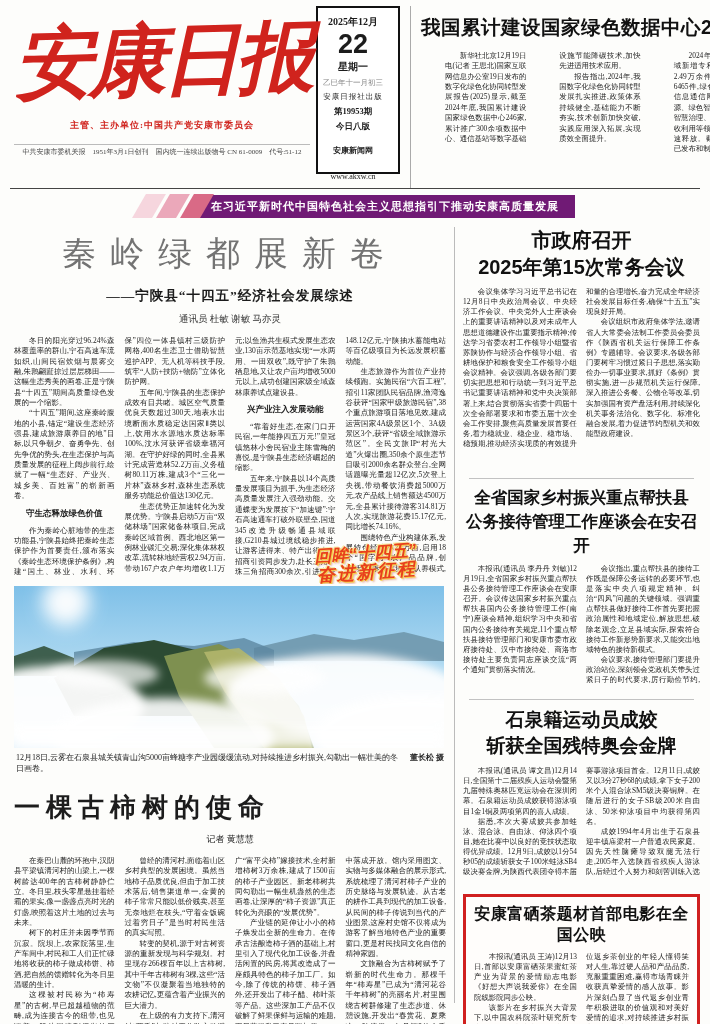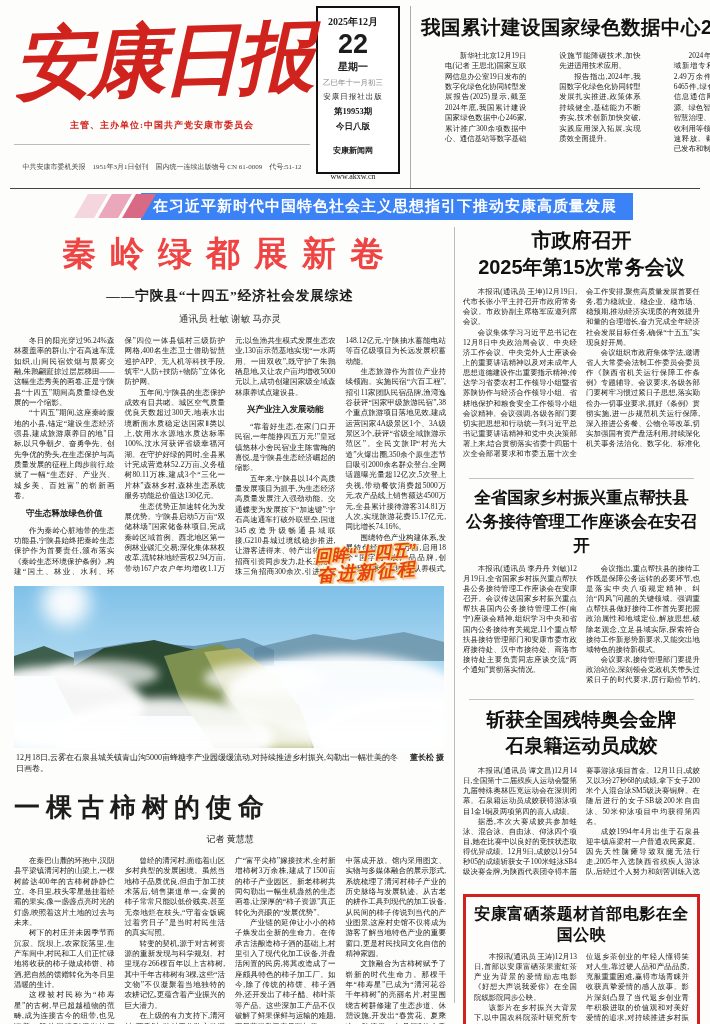--- a/index.html
+++ b/index.html
@@ -14,21 +14,21 @@
   .masthead { flex:0 0 262px; text-align:center; }
   .brand {
     font-family:"DejaVu Serif", serif; font-weight:bold; font-style:italic;
     font-size:78px; line-height:108px; color:#d0231d; letter-spacing:-4px;
     transform:rotate(-1.5deg); white-space:nowrap;
   }
   .brand-latin { font-family:"Liberation Serif", serif; font-weight:bold; color:#d0231d;
     font-size:17px; letter-spacing:7px; margin-top:8px; }
   .brand-sub { color:#d0231d; font-weight:bold; font-size:9px; letter-spacing:1px; margin-top:5px; }
   .brand-meta { font-size:7px; color:#444; margin-top:12px; white-space:nowrap;
-    border-top:1px solid #bbb; padding-top:17px; }
+    border-top:1px solid #bbb; padding-top:2px; }
   .datebox {
     flex:0 0 84px; border:2px solid #111; margin-left:6px; padding:7px 12px 4px 2px;
     text-align:center; height:168px; background:#fff;
   }
   .db-month { font-size:10px; font-weight:bold; }
   .db-day { font-size:27px; font-weight:bold; font-family:"Liberation Sans", sans-serif; line-height:30px; }
   .db-week { font-size:10px; font-weight:bold; margin-top:1px; }
   .db-lunar { font-size:7.5px; color:#888; margin-top:4px; }
   .db-pub { font-size:7.5px; margin-top:4px; letter-spacing:1px; }
   .db-issue { font-size:8.5px; font-weight:bold; margin-top:4px; }
@@ -44,32 +44,32 @@
   .body-sm p, .body-xs p { font-size:7.4px; line-height:1.4; text-align:justify; text-indent:2em;margin-left:24px; }
   
   .rule { border-top:1.5px solid #444; margin:0 10px; }
   .banner-row { display:flex; align-items:center; justify-content:center; height:34px; }
   .banner-deco { display:flex; margin-right:-8px; }
   .banner-deco span { width:20px; height:24px; transform:skewX(-30deg); margin-left:4px; }
   .banner-deco span:nth-child(1){ background:#f6d6de; }
   .banner-deco span:nth-child(2){ background:#eba8ba; }
   .banner-deco span:nth-child(3){ background:#d96a86; }
   .banner {
-    background:#3b82f6; color:#fff; font-family:"Liberation Sans", sans-serif;
-    font-weight:bold; font-size:15px; letter-spacing:1px; padding:4px 16px 4px 12px;
+    background:#701a75; color:#fff; font-family:"Liberation Sans", sans-serif;
+    font-weight:bold; font-size:11px; letter-spacing:1px; padding:4px 16px 4px 12px;
   }
   
   .content { display:flex; height:790px; padding:0 10px 0 14px; }
   .left { flex:0 0 432px; }
   .vrule { flex:0 0 1px; background:#bbb; margin:4px 8px 10px 8px; }
   .rightcol { flex:1; padding-top:2px; }
   
   .lead-title {
-    text-align:center; font-family:"Liberation Sans", sans-serif; font-weight:700;
-    font-size:34px; letter-spacing:14px; margin:8px 0 10px 0; color:#ef4444; white-space:nowrap;
+    text-align:center; font-family:"Liberation Sans", sans-serif; font-weight:400;
+    font-size:34px; letter-spacing:14px; margin:8px 0 10px 0; color:#737373; white-space:nowrap;
   }
   .lead-sub { text-align:center; font-size:13.5px; font-weight:bold; letter-spacing:1px; }
   .lead-byline { text-align:center; font-size:9.5px; margin:8px 0 10px 0; color:#333; }
   .lead-body { position:relative; height:248px; overflow:hidden; }
   .lead-body .flow { column-count:4; column-gap:10px; height:248px; }
   .lead-body p { font-size:7.5px; line-height:1.38; text-align:justify; text-indent:2em; }
   .subhead { font-size:8.5px; font-weight:bold; text-align:center; margin:6px 0;
     font-family:"Liberation Sans", sans-serif; column-span:none; }
   .slogan {
     position:absolute; right:4px; bottom:2px; width:152px; text-align:center;
@@ -234,21 +234,20 @@
     <div class="vrule"></div>
 
     <section class="rightcol">
 
       <article class="r-art gov">
         <div class="r-title">
           <div>市政府召开</div>
           <div>2025年第15次常务会议</div>
         </div>
         <div class="r-body">
-          <p>本报讯(通讯员 王坤)12月19日,代市长张小平主持召开市政府常务会议。市政协副主席格军应邀列席会议。</p>
           <p>会议集体学习习近平总书记在12月8日中央政治局会议、中央经济工作会议、中央党外人士座谈会上的重要讲话精神以及对未成年人思想道德建设作出重要指示精神;传达学习省委农村工作领导小组暨省苏陕协作与经济合作领导小组、省耕地保护和粮食安全工作领导小组会议精神。会议强调,各级各部门要切实把思想和行动统一到习近平总书记重要讲话精神和党中央决策部署上来,结合贯彻落实省委十四届十次全会部署要求和市委五届十次全会工作安排,聚焦高质量发展首要任务,着力稳就业、稳企业、稳市场、稳预期,推动经济实现质的有效提升和量的合理增长,奋力完成全年经济社会发展目标任务,确保“十五五”实现良好开局。</p>
           <p>会议组织市政府集体学法,邀请省人大常委会法制工作委员会委员作《陕西省机关运行保障工作条例》专题辅导。会议要求,各级各部门要树牢习惯过紧日子思想,落实勤俭办一切事业要求,抓好《条例》贯彻实施,进一步规范机关运行保障,深入推进公务餐、公物仓等改革,切实加强国有资产盘活利用,持续深化机关事务法治化、数字化、标准化融合发展,着力促进节约型机关和效能型政府建设。</p>
 
         </div>
       </article>
 
       <div class="r-div"></div>
 
       <article class="r-art rec">
         <div class="r-title">
@@ -260,22 +259,22 @@
           <p>会议指出,重点帮扶县的接待工作既是保障公务运转的必要环节,也是落实中央八项规定精神、纠治“四风”问题的关键领域。强调重点帮扶县做好接待工作首先要把握政治属性和地域定位,解放思想,破除老观念,立足县域实际,探索符合接待工作新形势新要求,又能突出地域特色的接待新模式。</p>
           <p>会议要求,接待管理部门要提升政治站位,深刻领会党政机关带头过紧日子的时代要求,厉行勤俭节约,切实将中央和省委有关规定落到实处;转变思想观念,立足帮扶县定位,探索“有特色、低成本”的接待新模式;严格执行规定,认真落实公函制度、费用交纳等制度要求,杜绝超标准、搞变通的行为;完善制度措施,细化落实接待标准、经费管理等实操细则,形成闭环管理。</p>
 
         </div>
       </article>
 
       <div class="r-div"></div>
 
       <article class="r-art ath">
         <div class="r-title">
+          <div>石泉籍运动员成姣</div>
           <div>斩获全国残特奥会金牌</div>
-          <div>石泉籍运动员成姣</div>
         </div>
         <div class="r-body">
           <p>本报讯(通讯员 谭文昌)12月14日,全国第十二届残疾人运动会暨第九届特殊奥林匹克运动会在深圳闭幕。石泉籍运动员成姣获得游泳项目1金1铜及两项第四的喜人成绩。</p>
           <p>据悉,本次大赛成姣共参加蛙泳、混合泳、自由泳、仰泳四个项目,她在比赛中以良好的竞技状态取得优异成绩。12月9日,成姣以1分54秒05的成绩斩获女子100米蛙泳SB4级决赛金牌,为陕西代表团夺得本届赛事游泳项目首金。12月11日,成姣又以3分27秒68的成绩,拿下女子200米个人混合泳SM5级决赛铜牌。在随后进行的女子SB级200米自由泳、50米仰泳项目中均获得第四名。</p>
           <p>成姣1994年4月出生于石泉县迎丰镇庙梁村一户普通农民家庭。因先天性脑瘫导致双腿无法行走,2005年入选陕西省残疾人游泳队,后经过个人努力和刻苦训练入选国家队。目前,成姣个人累计获得奖牌50余枚,其中金牌30余枚。特别是在2016年第15届里约残奥会上,成姣一举打破纪录,夺得女子SM4级150米混合泳、SB3级50米蛙泳、S4级50米仰泳三枚金牌,成为全市首个获得3枚残奥会金牌的运动员。</p>
 
         </div>
       </article>
 
       <article class="moviebox">

